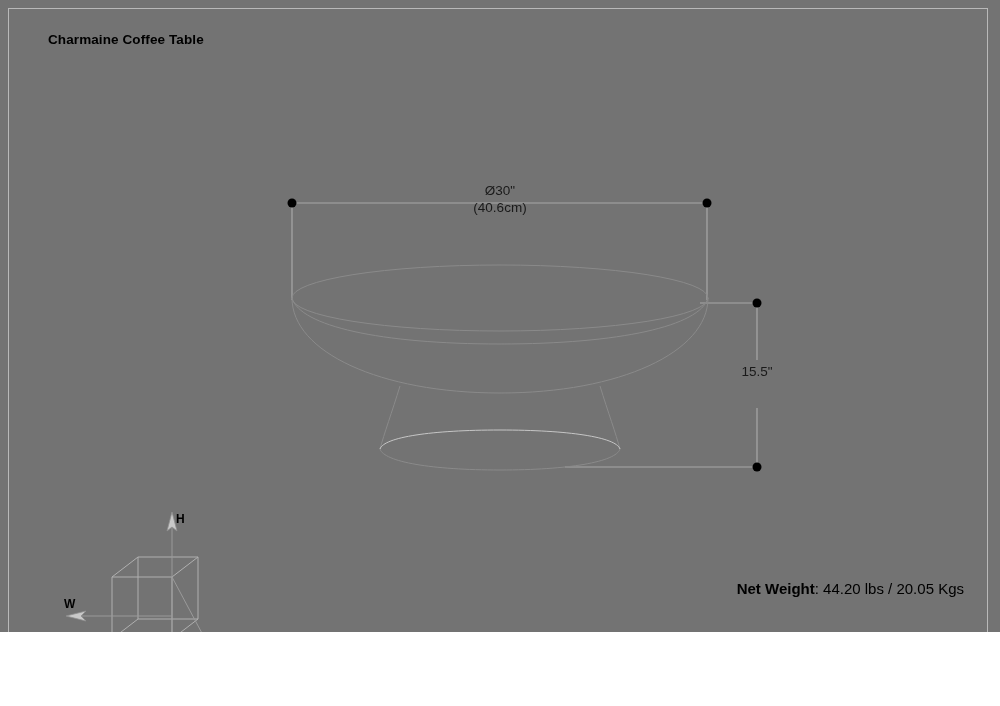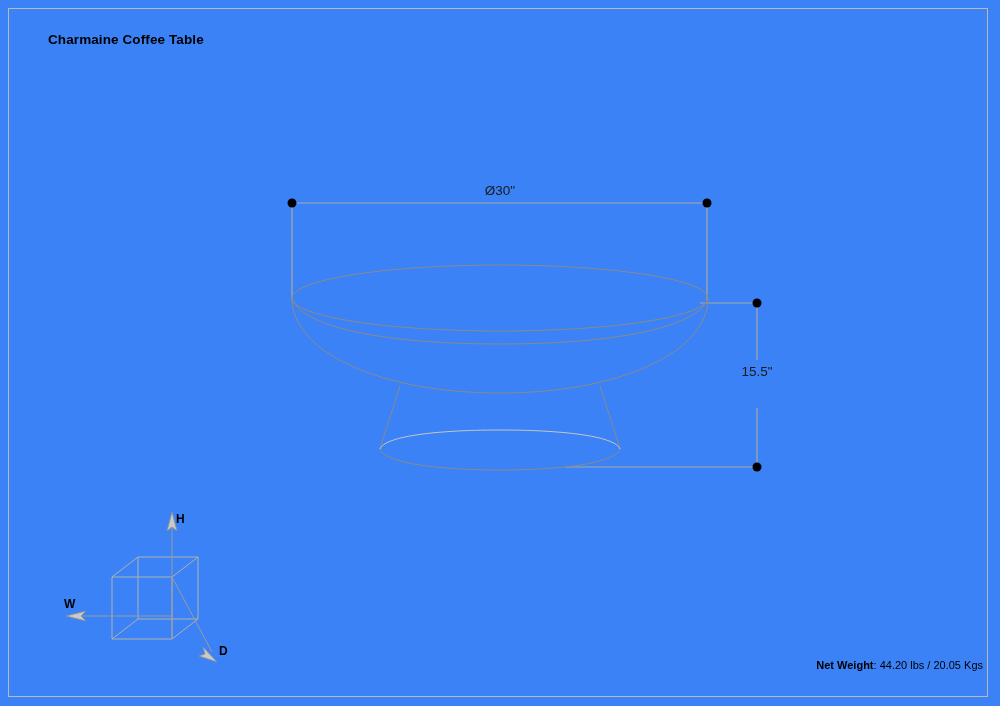--- a/index.html
+++ b/index.html
@@ -8,22 +8,22 @@
     padding: 0;
     background: #ffffff;
   }
   body {
     font-family: "Liberation Sans", sans-serif;
     color: #000000;
   }
   #sheet {
     position: relative;
     width: 1000px;
-    height: 706px;
-    background: #3b82f6;
+    height: 632px;
+    background: #737373;
     overflow: hidden;
     text-decoration: underline;
   }
   .page-border {
     position: absolute;
     left: 8px;
     top: 8px;
     width: 980px;
     height: 689px;
     border: 1px solid #b9b9b9;
@@ -35,23 +35,23 @@
     left: 48px;
     top: 32px;
     font-size: 13.5px;
     font-weight: bold;
     letter-spacing: 0.1px;
     color: #000000;
     white-space: nowrap;
   }
   #net-weight {
     position: absolute;
-    right: 17px;
+    right: 36px;
     bottom: 35px;
-    font-size: 11px;
+    font-size: 15px;
     color: #000000;
     white-space: nowrap;
     text-align: right;
   }
   #net-weight .nw-label {
     font-weight: bold;
   }
   #net-weight .nw-value {
     font-weight: normal;
   }
@@ -177,20 +177,21 @@
       <path class="axis-line" d="M 172 616 L 76 616"></path>
       <path class="axis-head" d="M 66 616 L 86 611 L 81 616 L 86 621 Z"></path>
 
       <path class="axis-line" d="M 172 577 L 212 652"></path>
       <path class="axis-head" d="M 217 662 L 203 647 L 205 654 L 199 656 Z"></path>
     </g>
   </svg>
 
   <div class="dim-text" id="dim-width-label">
     <div>Ø30"</div>
+    <div>(40.6cm)</div>
   </div>
 
   <div class="dim-text" id="dim-height-label">
     <div>15.5"</div>
   </div>
 
   <div class="axis-letter" id="axis-h">H</div>
   <div class="axis-letter" id="axis-w">W</div>
   <div class="axis-letter" id="axis-d">D</div>
 

